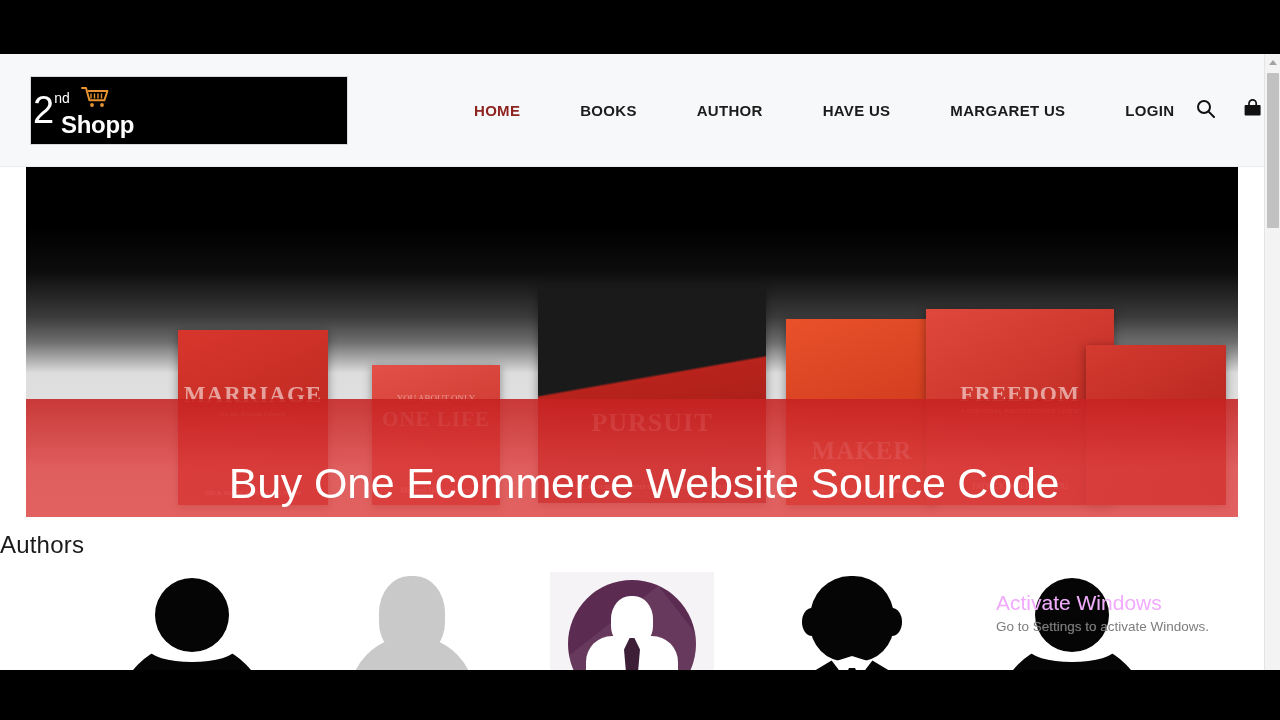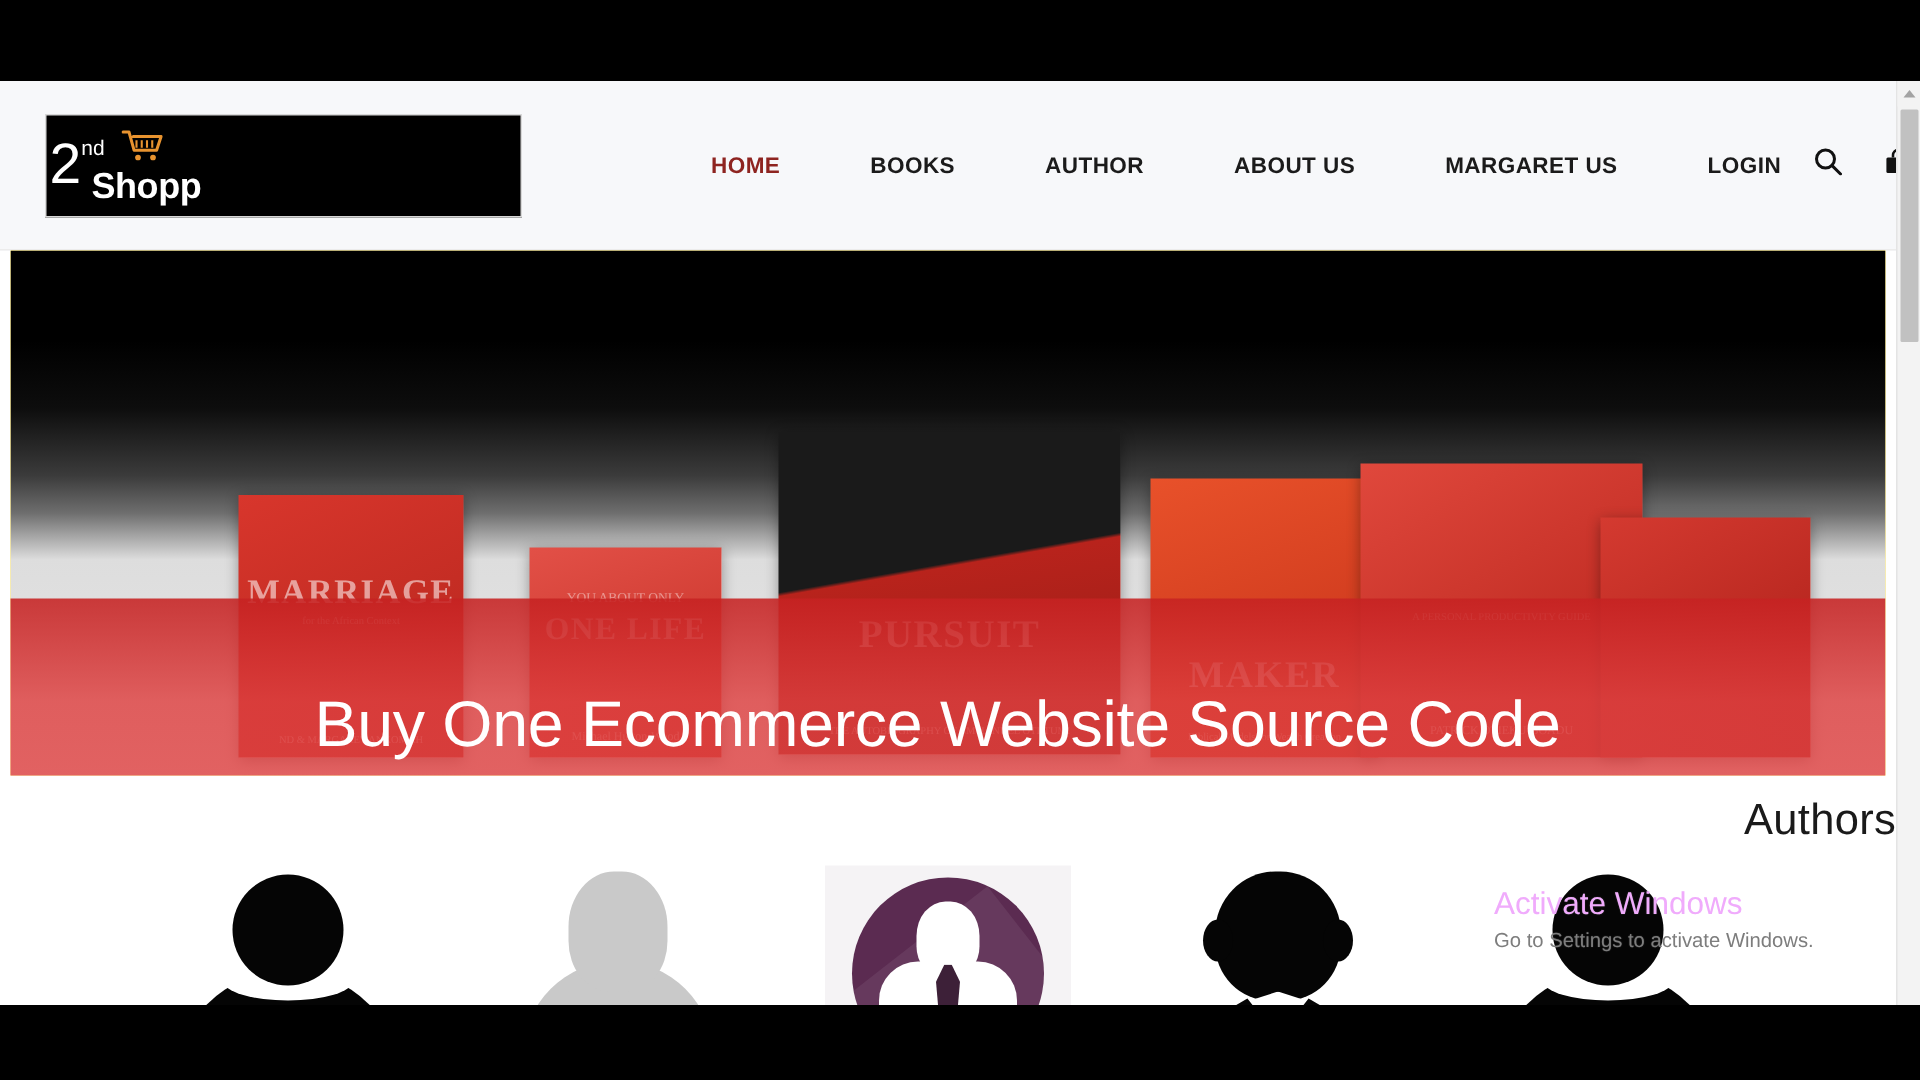--- a/index.html
+++ b/index.html
@@ -155,24 +155,24 @@
   .search-icon { cursor: pointer; display: block; }
   .cart-link {
     display: flex; align-items: center; gap: 7px;
     font-size: 17px; color: #1b1b1b;
     text-decoration: none; cursor: pointer;
   }
 
   
   #hero {
     position: relative;
-    margin: 0 7px;
+    margin: 0 26px;
     height: 350px;
     overflow: hidden;
-    background: #fde047;
+    background: #000000;
   }
   #hero-photo {
     position: absolute; inset: 0;
     background:
       linear-gradient(to bottom,
         #000000 0px, #000000 60px,
         #0d0d0d 105px, #3b3b3b 150px,
         #6e6e6e 175px, #b9b9b9 196px,
         #dddddd 206px, #e9e9e9 350px);
   }
@@ -251,22 +251,22 @@
     letter-spacing: -0.2px;
     white-space: nowrap;
   }
 
   
   #authors {
     background: #ffffff;
     padding-top: 14px;
   }
   #authors-title {
-    text-align: right;
-    font-size: 29px;
+    text-align: left;
+    font-size: 24px;
     font-weight: 400;
     color: #1a1a1a;
     letter-spacing: 0.2px;
   }
   #authors-row {
     margin-top: 13px;
     display: flex;
     justify-content: center;
     gap: 56px;
   }
@@ -416,21 +416,21 @@
               </svg>
             </span>
             <span class="logo-shopp">Shopp</span>
           </div>
         </div>
 
         <nav id="main-nav">
           <a class="nav-item active" href="#">HOME</a>
           <a class="nav-item" href="#">BOOKS</a>
           <a class="nav-item" href="#">AUTHOR</a>
-          <a class="nav-item" href="#">ABOUT US</a>
+          <a class="nav-item" href="#">HAVE US</a>
           <a class="nav-item" href="#">MARGARET US</a>
           <a class="nav-item" href="#">LOGIN</a>
         </nav>
 
         <div id="header-right">
           <span class="search-icon">
             <svg width="19" height="19" viewBox="0 0 19 19" aria-hidden="true">
               <circle cx="8" cy="8" r="6" fill="none" stroke="#111" stroke-width="2"></circle>
               <line x1="12.4" y1="12.4" x2="18" y2="18" stroke="#111" stroke-width="2" stroke-linecap="round"></line>
             </svg>
@@ -469,20 +469,21 @@
             <div class="bt" style="top:120px;font-size:26px;">PURSUIT</div>
             <div class="bsub" style="bottom:12px;">THE AUTOBIOGRAPHY OF EMMANUEL OTI-TUMI</div>
           </div>
 
           <div class="book b4">
             <div class="bt" style="top:118px;font-size:25px;">MAKER</div>
             <div class="bsub" style="bottom:10px;">Biblical Models for Wealth Creation</div>
           </div>
 
           <div class="book b5">
+            <div class="bt" style="top:72px;font-size:22px;">FREEDOM</div>
             <div class="bsub" style="top:98px;">A PERSONAL PRODUCTIVITY GUIDE</div>
             <div class="bsub" style="bottom:14px;font-size:8px;">PATRICK OTIEKU-BOADU</div>
           </div>
 
           <div class="book b6">
             <div class="bt" style="top:60px;font-size:18px;"></div>
           </div>
         </div>
 
         <div id="hero-overlay">

